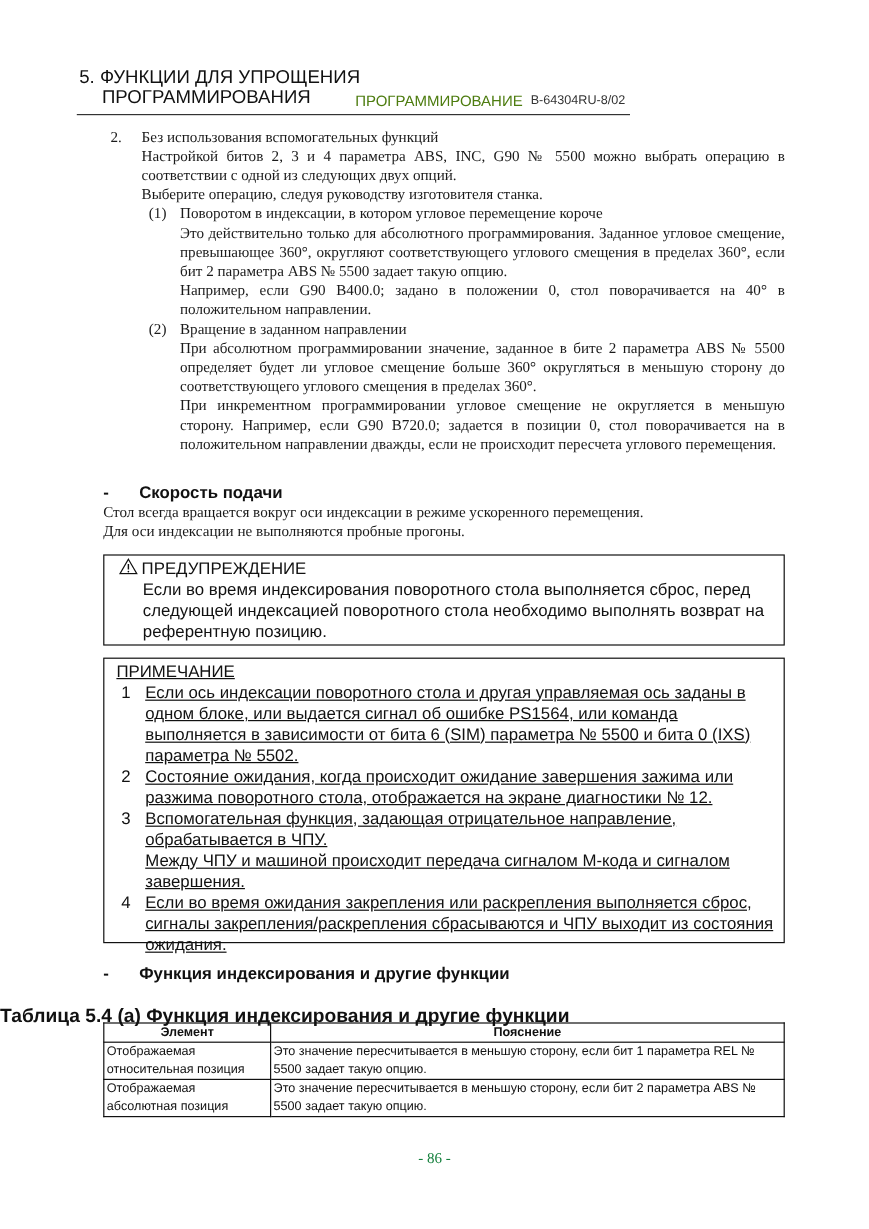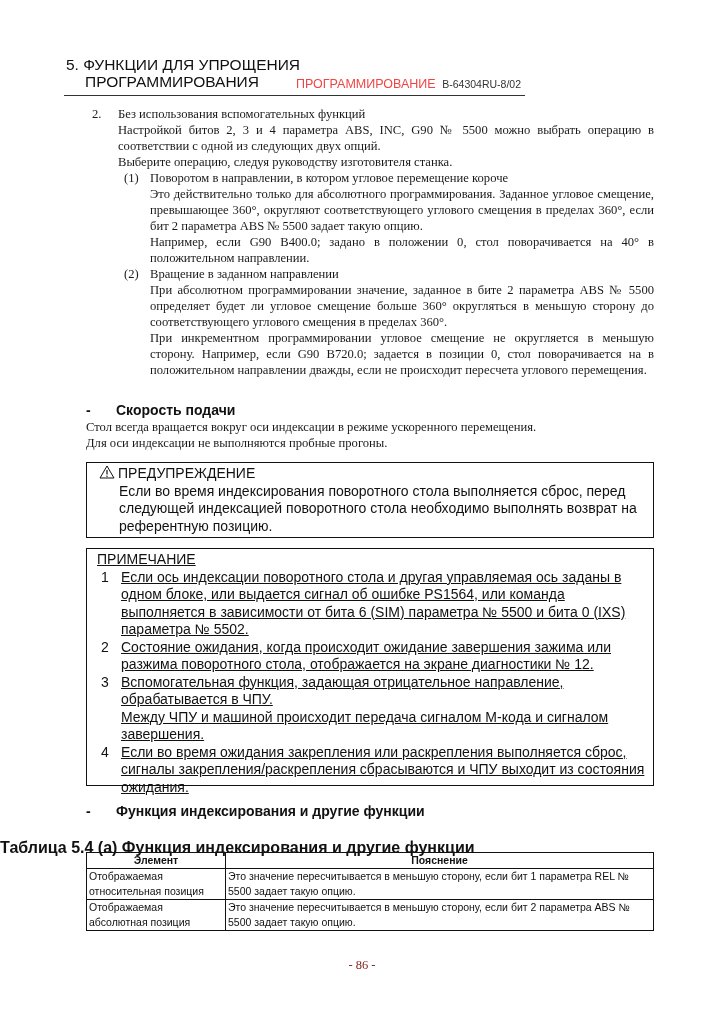--- a/index.html
+++ b/index.html
@@ -2,21 +2,21 @@
 <html><head>
 <meta charset="utf-8">
 <style>
   html, body { margin: 0; padding: 0; background: #ffffff; }
   body { width: 724px; height: 1024px; position: relative; overflow: hidden; color: #111; }
   .page { position: absolute; left: 0; top: 0; width: 589px; height: 1024px; background: #fff; }
 
   
   .hdr-title { position: absolute; left: 66px; top: 56px; font-family: "Liberation Sans", sans-serif; font-size: 15.5px; line-height: 17px; color: #111; }
   .hdr-title .l2 { padding-left: 19px; display: block; }
-  .hdr-center { position: absolute; left: 296px; top: 77px; font-family: "Liberation Sans", sans-serif; font-size: 12.5px; color: #ef4444; }
+  .hdr-center { position: absolute; left: 296px; top: 77px; font-family: "Liberation Sans", sans-serif; font-size: 12.5px; color: #4d7c0f; }
   .hdr-code { position: absolute; right: 68px; top: 78px; font-family: "Liberation Sans", sans-serif; font-size: 10.5px; color: #333; }
   .hdr-rule { position: absolute; left: 64px; right: 64px; top: 95px; height: 0; border-top: 1.5px solid #333; }
 
   
   .serif { font-family: "Liberation Serif", serif; font-size: 12.6px; line-height: 16px; color: #1a1a1a; }
   .justify { text-align: justify; }
   .block { position: absolute; }
   .num { position: absolute; }
   p { margin: 0; }
 
@@ -31,21 +31,21 @@
   .note-item .n { position: absolute; left: 4px; top: 0; }
 
   
   .tbl-caption { position: absolute; left: 0; width: 724px; top: 839px; text-align: left; font-family: "Liberation Sans", sans-serif; font-weight: bold; font-size: 16px; color: #111; }
   table.fn { position: absolute; left: 86px; top: 852px; width: 568px; border-collapse: collapse; font-family: "Liberation Sans", sans-serif; font-size: 10.5px; line-height: 15px; color: #111; border-radius: 11px; }
   table.fn th, table.fn td { border: 1px solid #111; padding: 0 2px; vertical-align: top; text-align: left; }
   table.fn th { font-weight: bold; text-align: center; }
   table.fn { border: 1.5px solid #111; }
   .col1 { width: 134px; }
 
-  .page-num { position: absolute; left: 0; width: 724px; top: 958px; text-align: center; font-family: "Liberation Serif", serif; font-size: 12.5px; color: #7f1d1d; }
+  .page-num { position: absolute; left: 0; width: 724px; top: 958px; text-align: center; font-family: "Liberation Serif", serif; font-size: 12.5px; color: #15803d; }
 </style>
 </head>
 <body>
 
 <div class="page">
 
   <div class="hdr-title">
     <span>5. ФУНКЦИИ ДЛЯ УПРОЩЕНИЯ</span>
     <span class="l2">ПРОГРАММИРОВАНИЯ</span>
   </div>
@@ -55,21 +55,21 @@
 
   <div class="serif num" style="left:92px; top:106px;">2.</div>
   <div class="serif block justify" style="left:118px; top:106px; width:536px;">
     <p>Без использования вспомогательных функций</p>
     <p>Настройкой битов 2, 3 и 4 параметра ABS, INC, G90 № 5500 можно выбрать операцию в соответствии с одной из следующих двух опций.</p>
     <p>Выберите операцию, следуя руководству изготовителя станка.</p>
   </div>
 
   <div class="serif num" style="left:124px; top:170px;">(1)</div>
   <div class="serif block justify" style="left:150px; top:170px; width:504px;">
-    <p>Поворотом в направлении, в котором угловое перемещение короче</p>
+    <p>Поворотом в индексации, в котором угловое перемещение короче</p>
     <p>Это действительно только для абсолютного программирования. Заданное угловое смещение, превышающее 360°, округляют соответствующего углового смещения в пределах 360°, если бит 2 параметра ABS № 5500 задает такую опцию.</p>
     <p>Например, если G90 B400.0; задано в положении 0, стол поворачивается на 40° в положительном направлении.</p>
   </div>
 
   <div class="serif num" style="left:124px; top:266px;">(2)</div>
   <div class="serif block justify" style="left:150px; top:266px; width:504px;">
     <p>Вращение в заданном направлении</p>
     <p>При абсолютном программировании значение, заданное в бите 2 параметра ABS № 5500 определяет будет ли угловое смещение больше 360° округляться в меньшую сторону до соответствующего углового смещения в пределах 360°.</p>
     <p>При инкрементном программировании угловое смещение не округляется в меньшую сторону. Например, если G90 B720.0; задается в позиции 0, стол поворачивается на в положительном направлении дважды, если не происходит пересчета углового перемещения.</p>
   </div>

